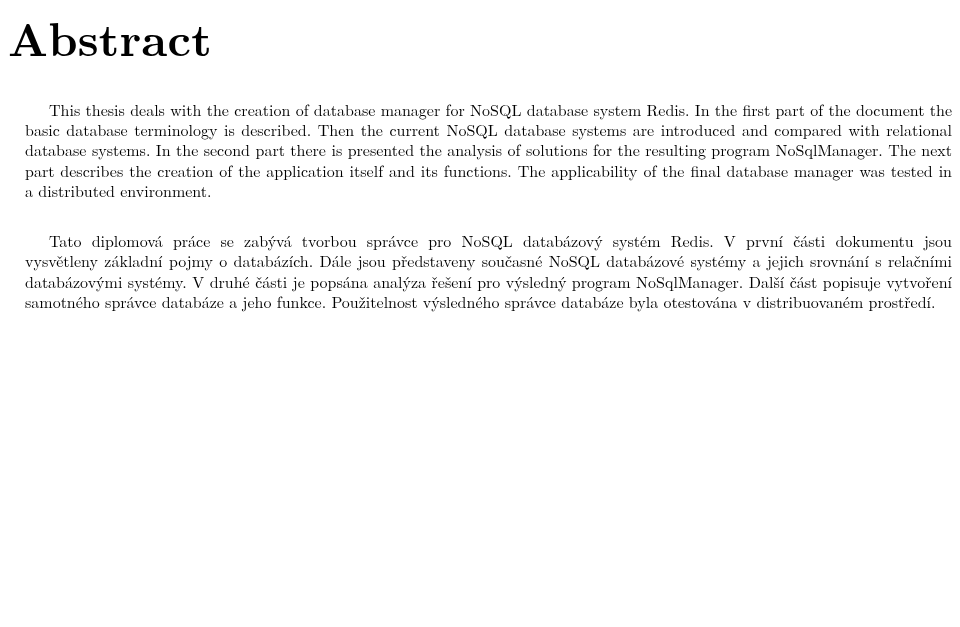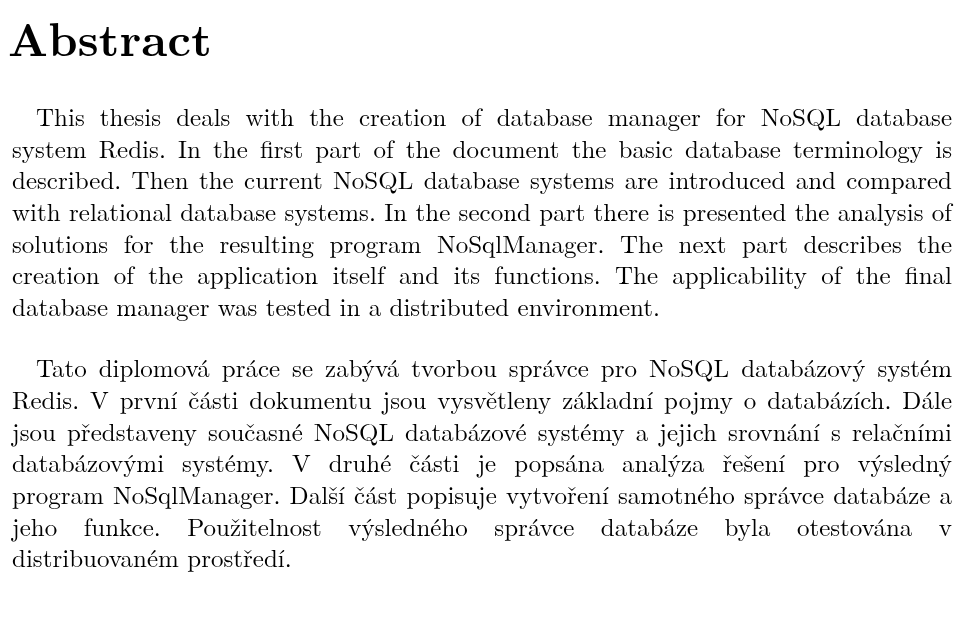--- a/index.html
+++ b/index.html
@@ -21,22 +21,22 @@
       height: 627px;
       padding: 4px 8px 20px 8px;
     }
     h1.abstract-title {
       margin: 0 0 30px 0;
       font-size: 46px;
       font-weight: 700;
       letter-spacing: 0.2px;
     }
     p.para {
-      margin: 0 0 0 4px;
-      font-size: 25px;
+      margin: 0 0 0 17px;
+      font-size: 16px;
       line-height: 1.265;
       text-align: justify;
       text-justify: inter-word;
       hyphens: none;
     }
     p.para + p.para {
       margin-top: 30px;
       text-indent: 24px;
     }
     .first-para {

